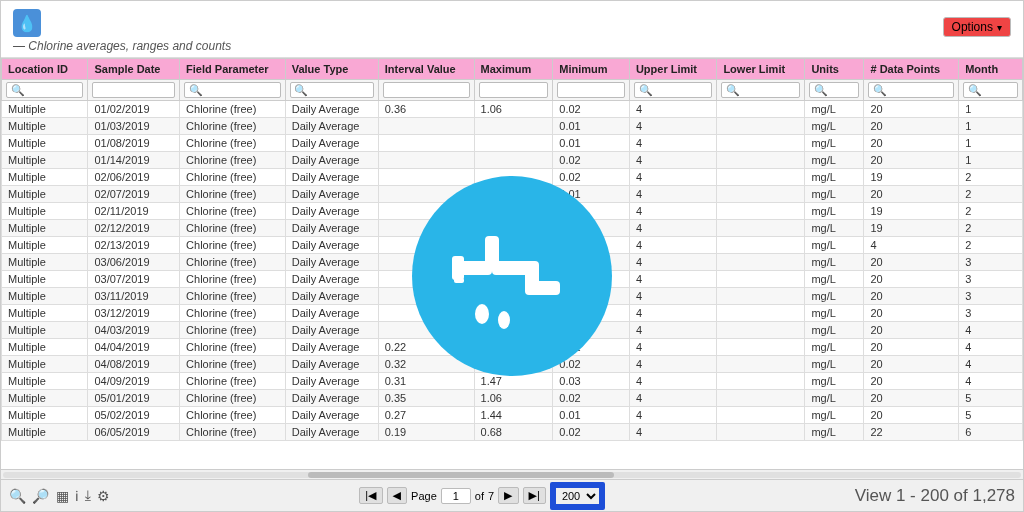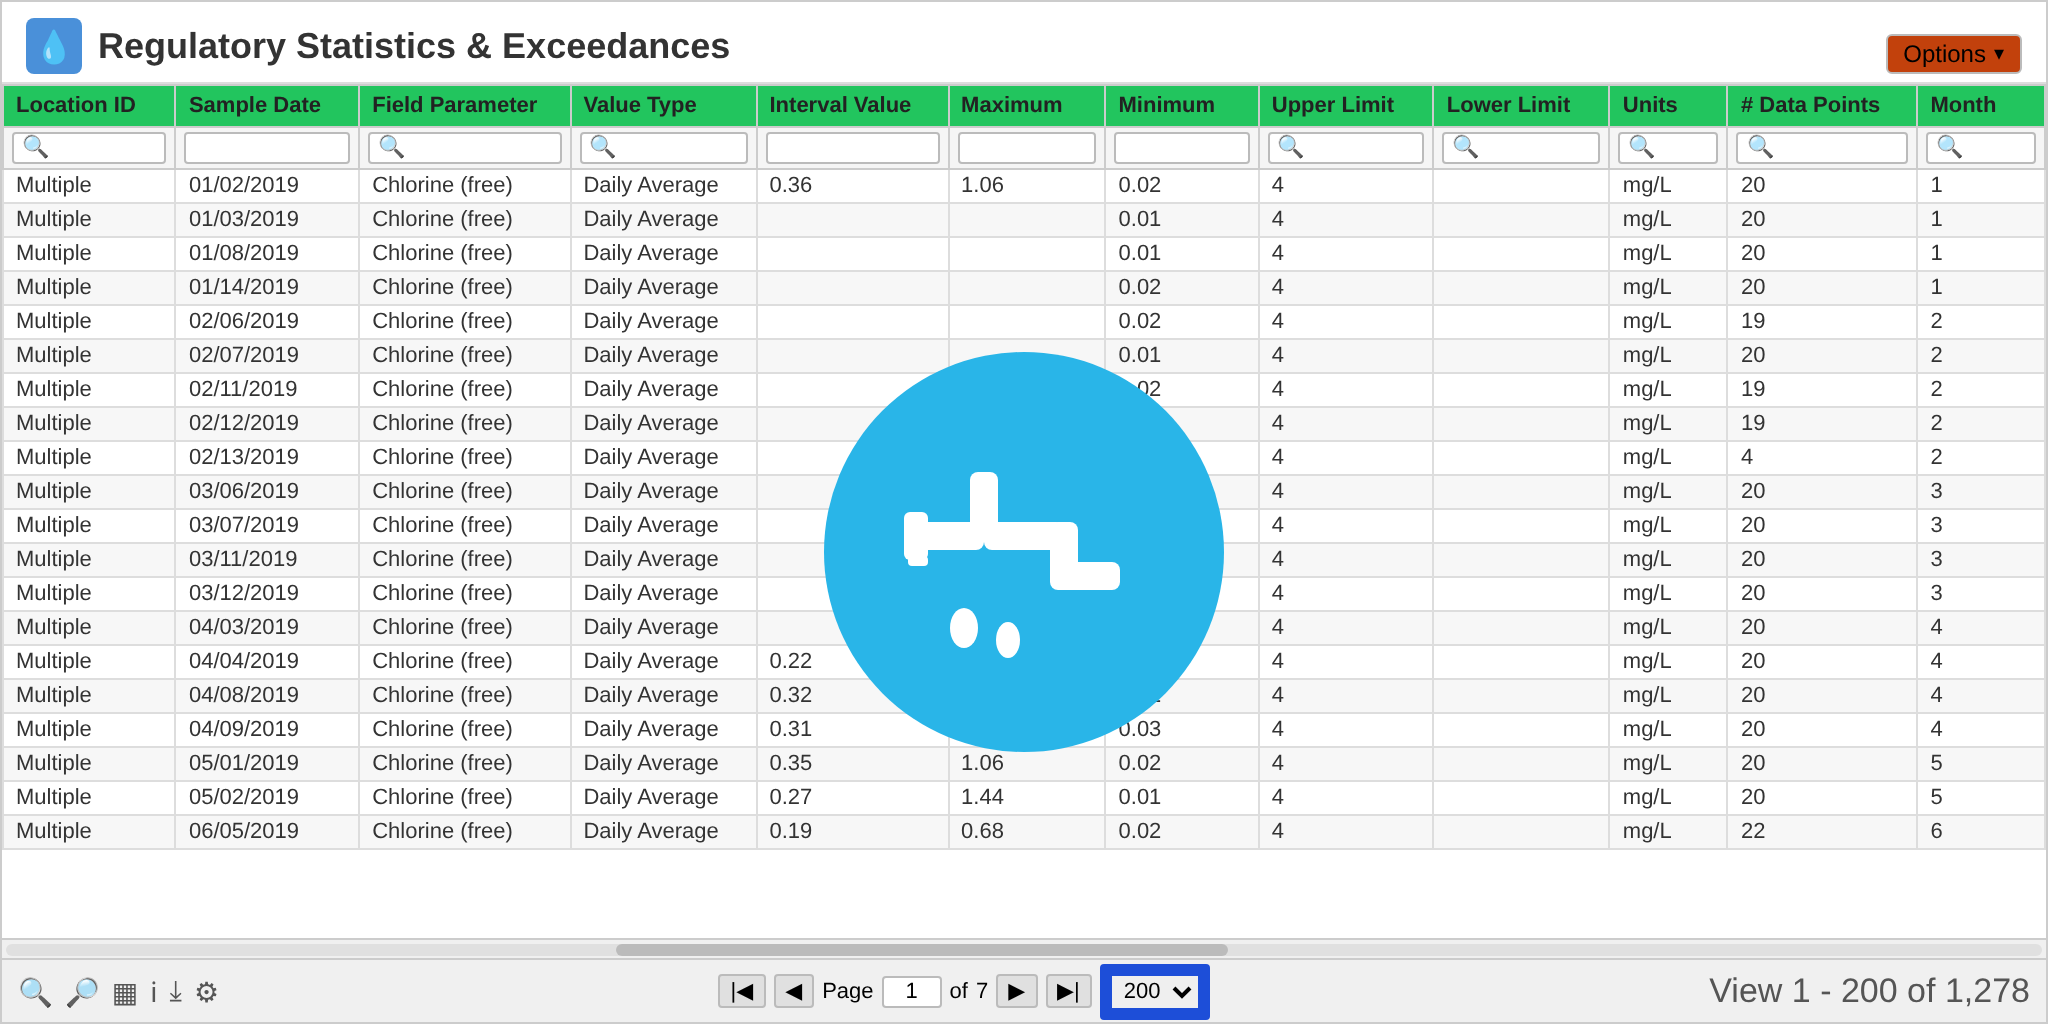--- a/index.html
+++ b/index.html
@@ -48,21 +48,21 @@
     }
     .header-subtitle::before {
       content: '— ';
     }
     .options-row {
       display: flex;
       justify-content: flex-end;
       margin-top: 2px;
     }
     .options-btn {
-      background: #c2410c;
+      background: #ef4444;
       border: 1px solid #bbb;
       border-radius: 3px;
       padding: 2px 8px;
       font-size: 12px;
       cursor: pointer;
       display: flex;
       align-items: center;
       gap: 4px;
     }
     .options-btn::after {
@@ -77,21 +77,21 @@
     .table-wrapper {
       overflow: auto;
       height: 100%;
     }
     table {
       border-collapse: collapse;
       width: 100%;
       min-width: 950px;
     }
     thead tr.col-headers th {
-      background: #22c55e;
+      background: #f9a8d4;
       border: 1px solid #ccc;
       padding: 4px 6px;
       text-align: left;
       font-weight: bold;
       font-size: 11px;
       white-space: nowrap;
       color: #222;
     }
     thead tr.filter-row th {
       background: #f5f5f5;
@@ -223,22 +223,22 @@
 
   <div class="header">
     <div style="display:flex; justify-content:space-between; align-items:flex-start;">
       <div>
         <div class="header-title-row">
 
           <svg class="header-icon" viewBox="0 0 28 28" xmlns="http://www.w3.org/2000/svg">
             <rect width="28" height="28" rx="4" fill="#4a90d9"></rect>
             <text x="4" y="20" font-size="16" fill="white">💧</text>
           </svg>
-          <span class="header-title">Regulatory Statistics &amp; Exceedances</span>
         </div>
+        <div class="header-subtitle">Chlorine averages, ranges and counts</div>
       </div>
       <div class="options-row" style="margin-top:8px;">
         <button class="options-btn">Options</button>
       </div>
     </div>
   </div>
 
   <div class="table-container">
     <div class="table-wrapper">
       <table>

